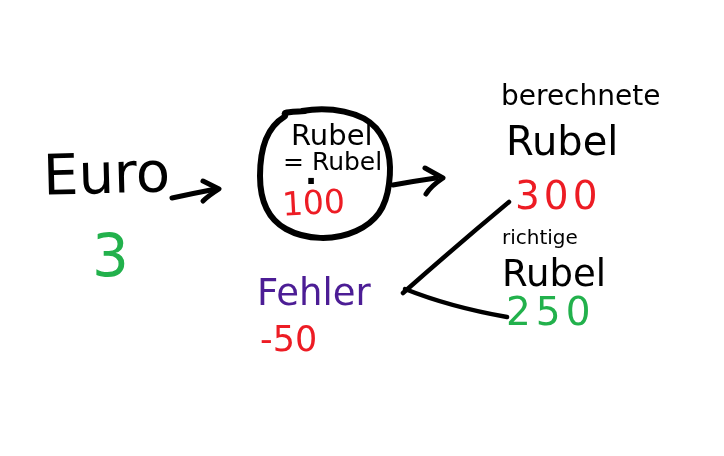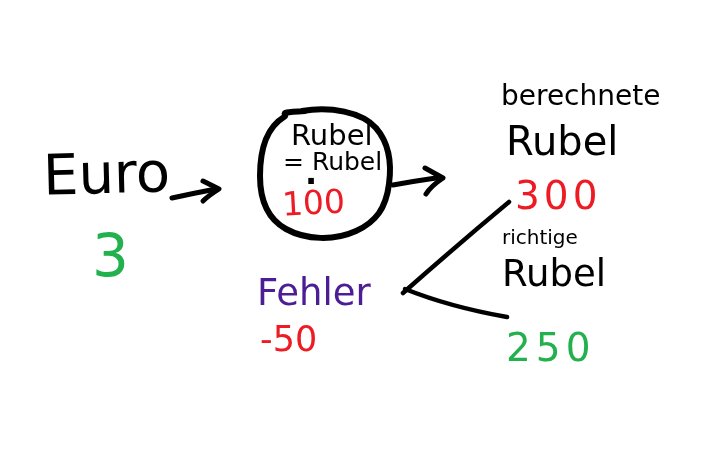--- a/index.html
+++ b/index.html
@@ -58,18 +58,18 @@
   <div class="t" style="left: 283px; top: 149px; font-size: 25px; color: rgb(0, 0, 0);">= Rubel</div>
   <div class="t" style="left: 305px; top: 165px; font-size: 32px; font-weight: bold; color: rgb(0, 0, 0);">·</div>
   <div class="t tilt-l" style="left: 282px; top: 186px; font-size: 33px; color: rgb(237, 28, 36);">100</div>
 
   <div class="t" style="left: 501px; top: 82px; font-size: 28px; color: rgb(0, 0, 0);">berechnete</div>
   <div class="t" style="left: 506px; top: 121px; font-size: 40px; color: rgb(0, 0, 0);">Rubel</div>
   <div class="t" style="left: 515px; top: 176px; font-size: 39px; letter-spacing: 4px; color: rgb(237, 28, 36);">300</div>
 
   <div class="t" style="left: 502px; top: 227px; font-size: 20px; color: rgb(0, 0, 0);">richtige</div>
   <div class="t" style="left: 502px; top: 255px; font-size: 37px; color: rgb(0, 0, 0);">Rubel</div>
-  <div class="t" style="left: 506px; top: 292px; font-size: 39px; letter-spacing: 5px; color: rgb(34, 177, 76); margin-top: 36px;">250</div>
+  <div class="t" style="left: 506px; top: 292px; font-size: 39px; letter-spacing: 5px; color: rgb(34, 177, 76);">250</div>
 
   <div class="t" style="left: 257px; top: 274px; font-size: 37px; color: #4c1d95;">Fehler</div>
   <div class="t" style="left: 260px; top: 322px; font-size: 35px; color: rgb(237, 28, 36);">-50</div>
 
 </div>
 
 </body></html>

